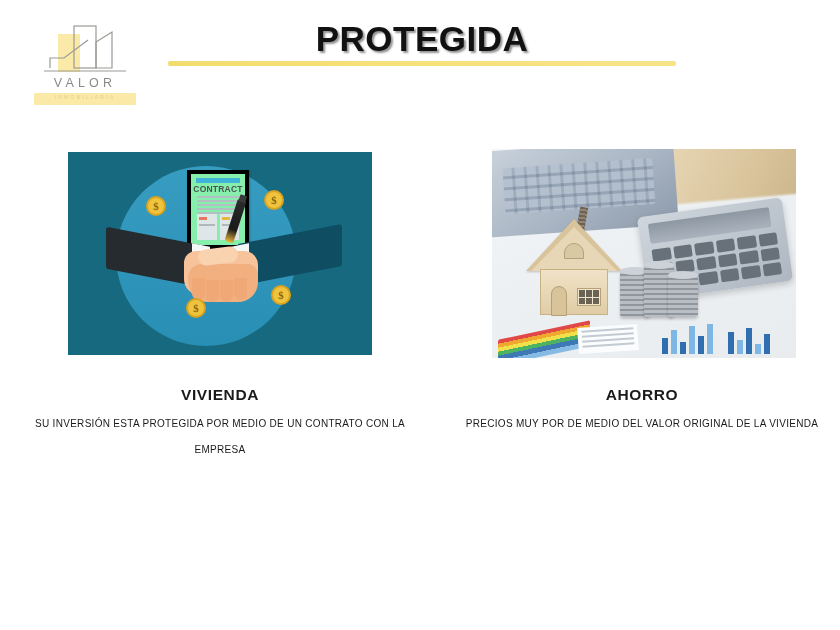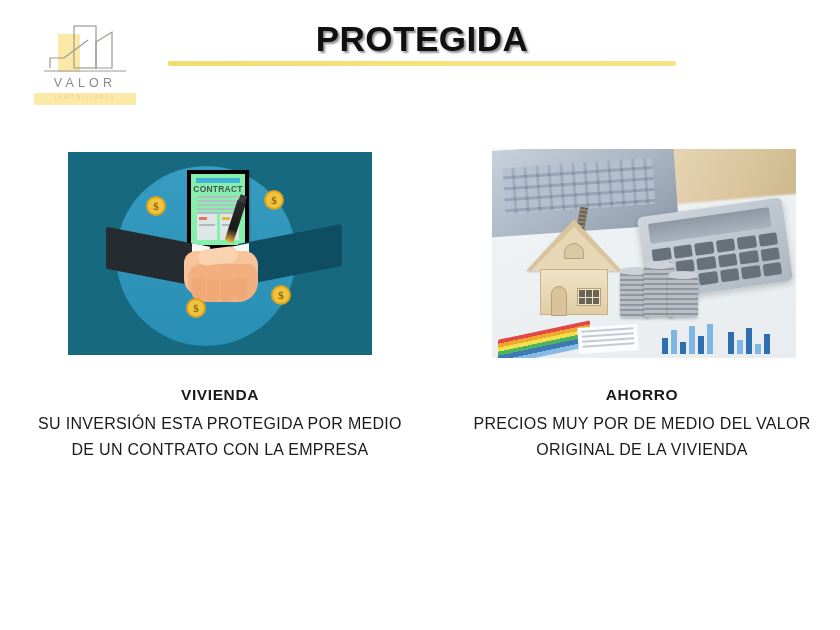--- a/index.html
+++ b/index.html
@@ -475,21 +475,21 @@
   .cap-left  { left: 30px;  top: 386px; width: 380px; }
   .cap-right { left: 452px; top: 386px; width: 380px; }
   .cap-title {
     font-size: 15.5px;
     font-weight: bold;
     letter-spacing: 0.6px;
     color: #1a1a1a;
     margin-bottom: 7px;
   }
   .cap-body {
-    font-size: 16px;
+    font-size: 10px;
     line-height: 26px;
     letter-spacing: 0.3px;
     color: #1a1a1a;
     font-weight: 400;
   }
 </style>
 </head>
 <body>
 
 <div class="slide-header">

